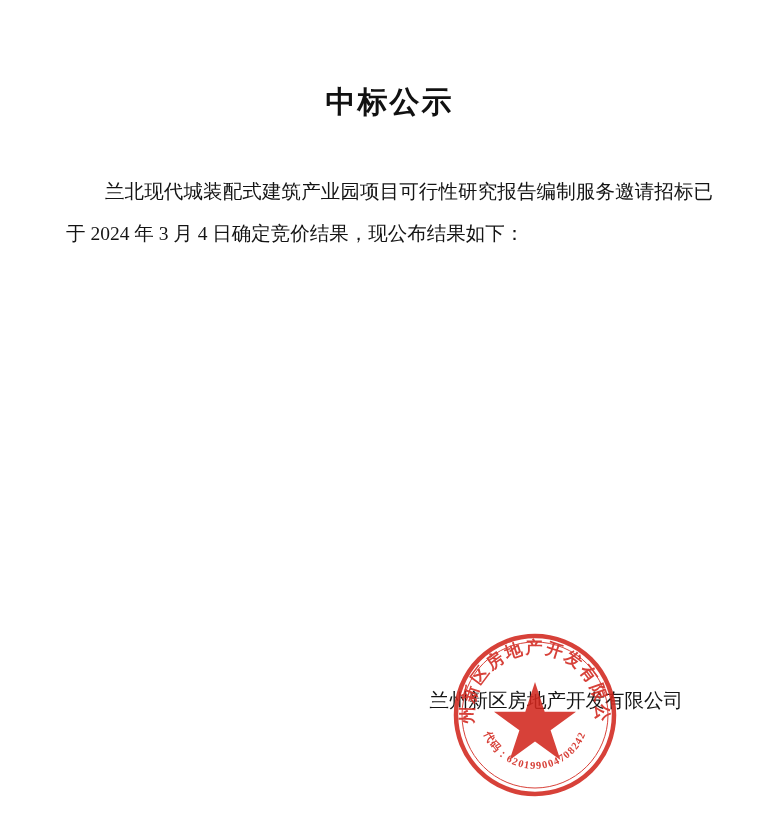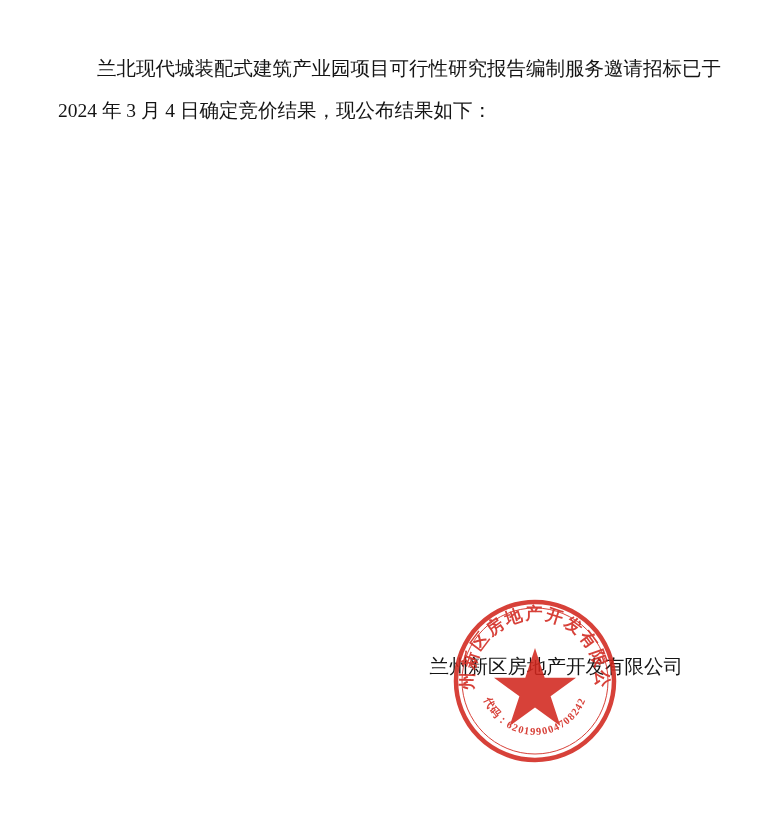--- a/index.html
+++ b/index.html
@@ -34,21 +34,21 @@
   }
   .body-block {
     margin-top: 48px;
     font-size: 19.5px;
     line-height: 42px;
     text-align: justify;
     color: #141414;
   }
   .para {
     text-indent: 39px;
-    margin: 0;
+    margin: 8px;
   }
   .field-line {
     text-indent: 39px;
     margin: 0;
     white-space: pre-wrap;
   }
   .field-line.cont {
     text-indent: 0;
   }
   .field-label {
@@ -84,20 +84,21 @@
   .seal-text {
     font-family: "Liberation Serif", "DejaVu Serif", serif;
     font-weight: bold;
   }
 </style>
 </head>
 <body>
 
 <div class="page">
 
+  <h1 class="doc-title">中标公示</h1>
 
   <div class="body-block">
     <p class="para">兰北现代城装配式建筑产业园项目可行性研究报告编制服务邀请招标已于 2024 年 3 月 4 日确定竞价结果，现公布结果如下：</p>
 
 
 
 
 
   </div>
 

